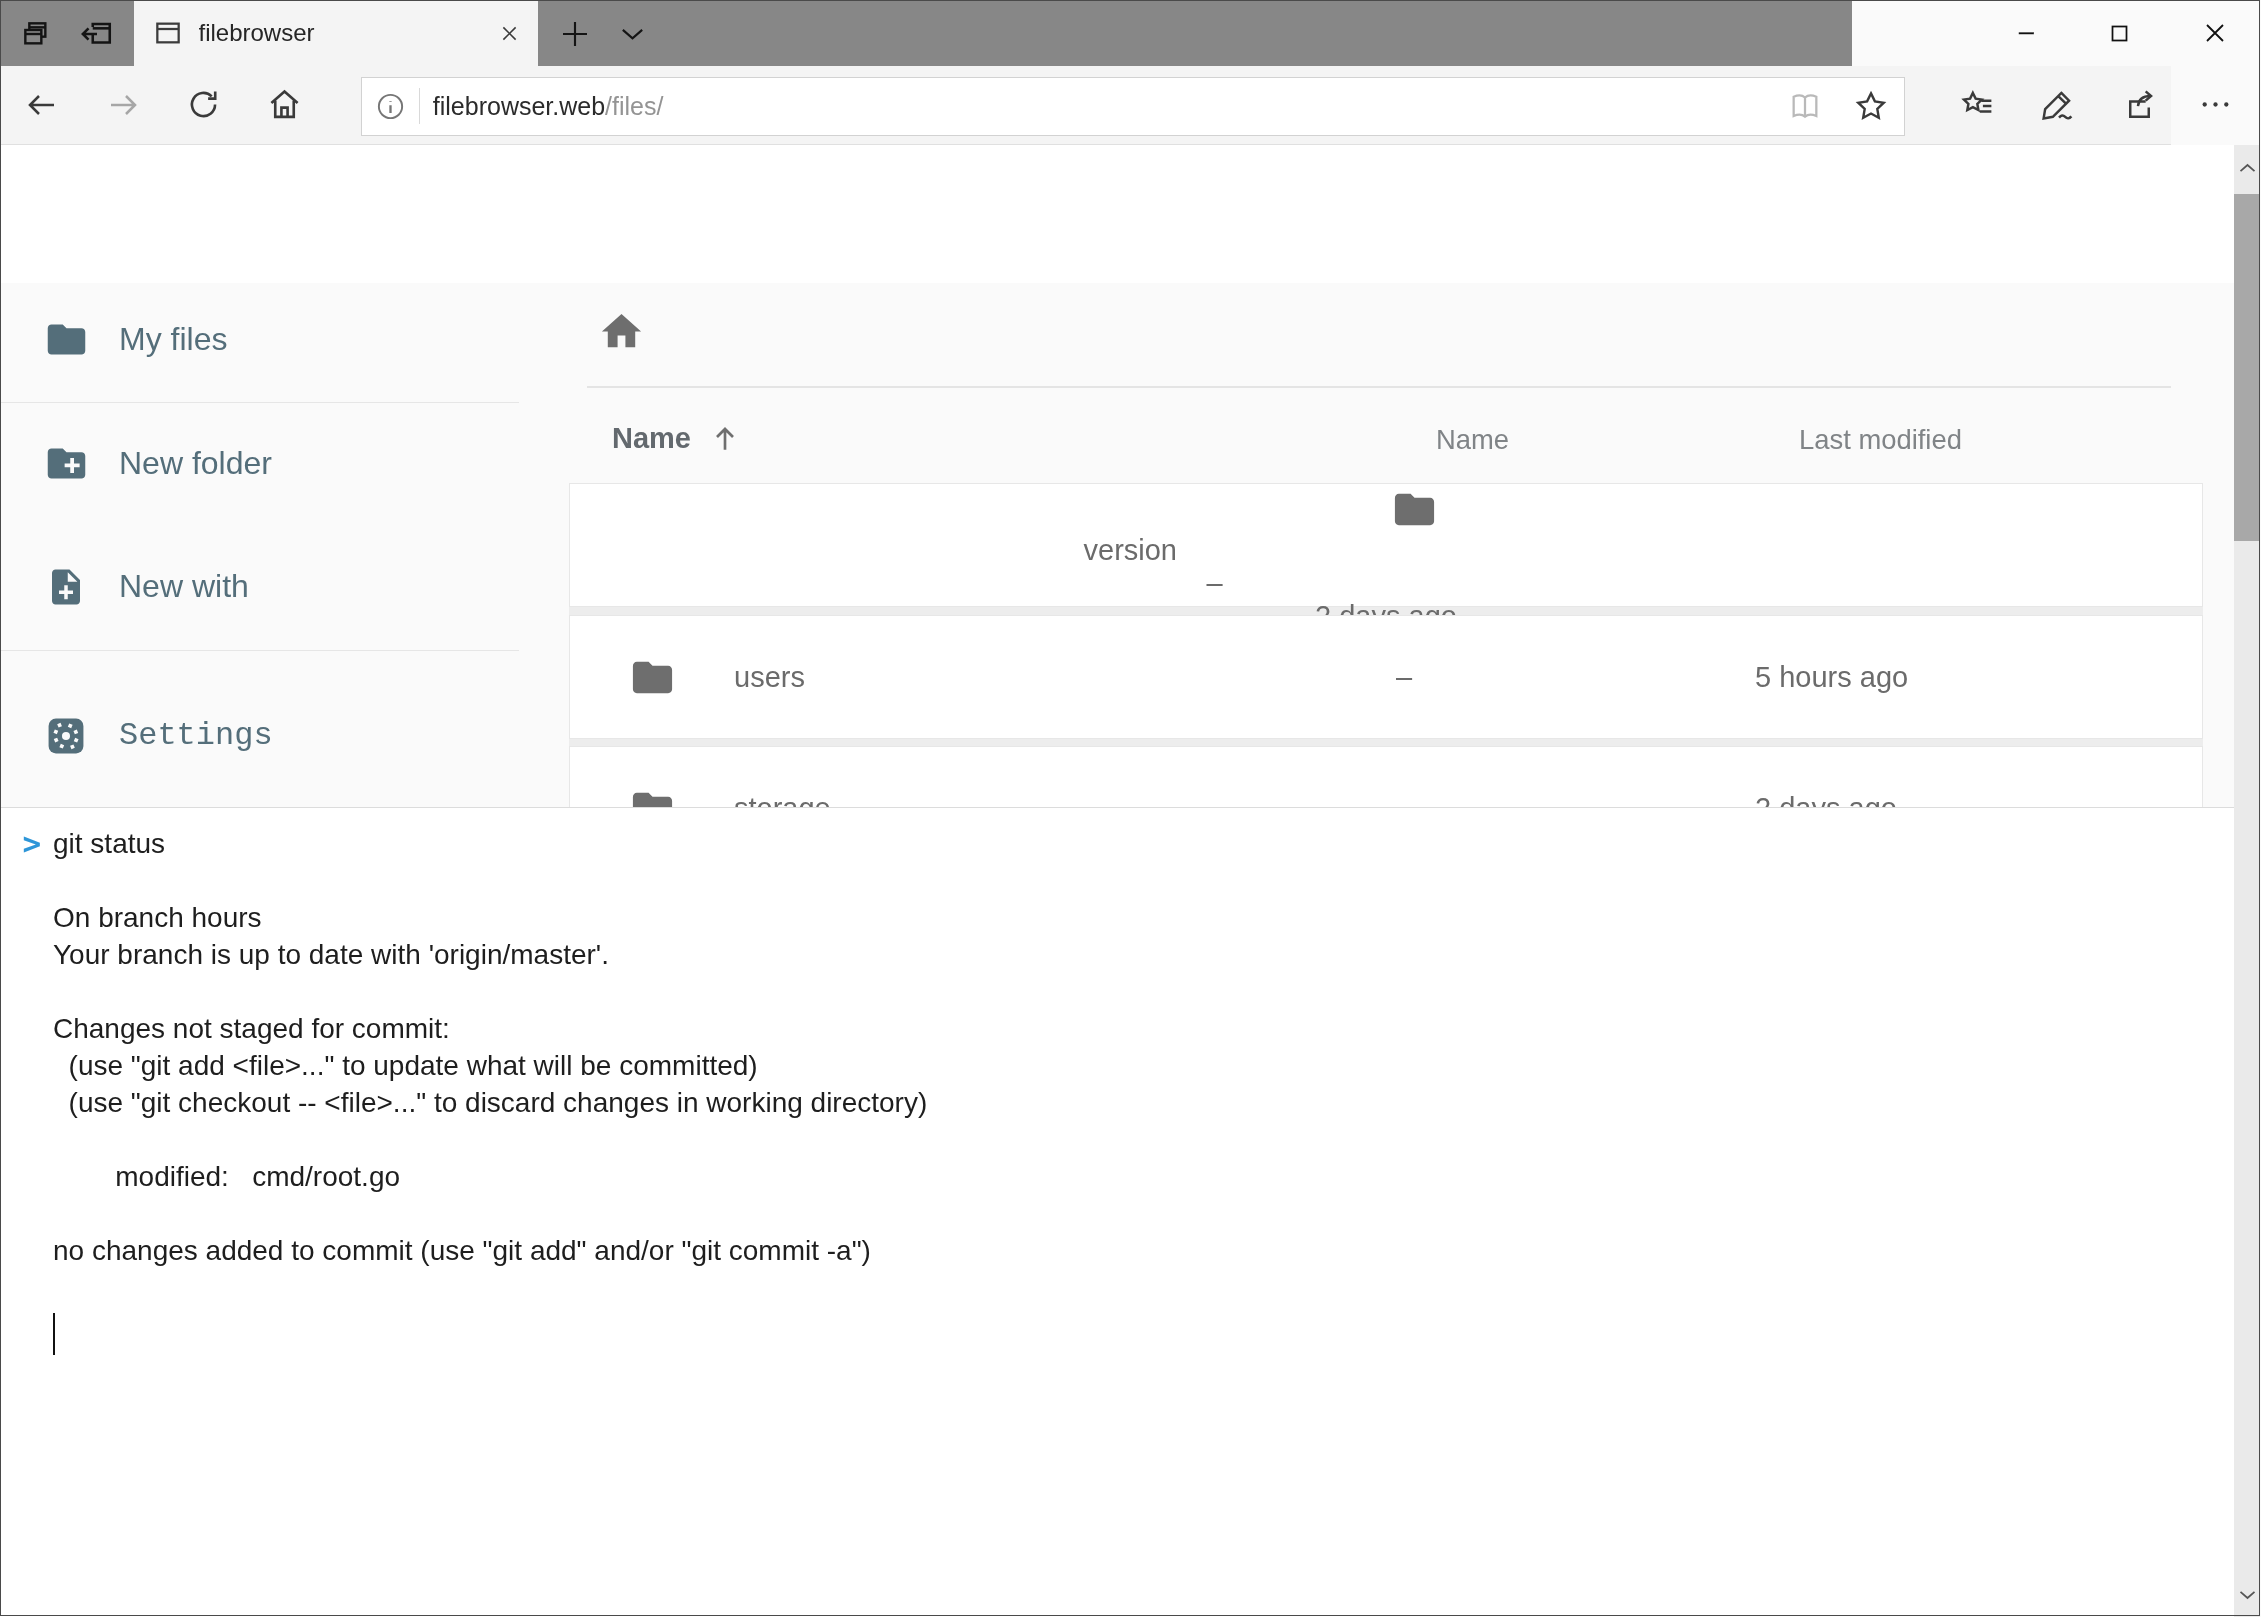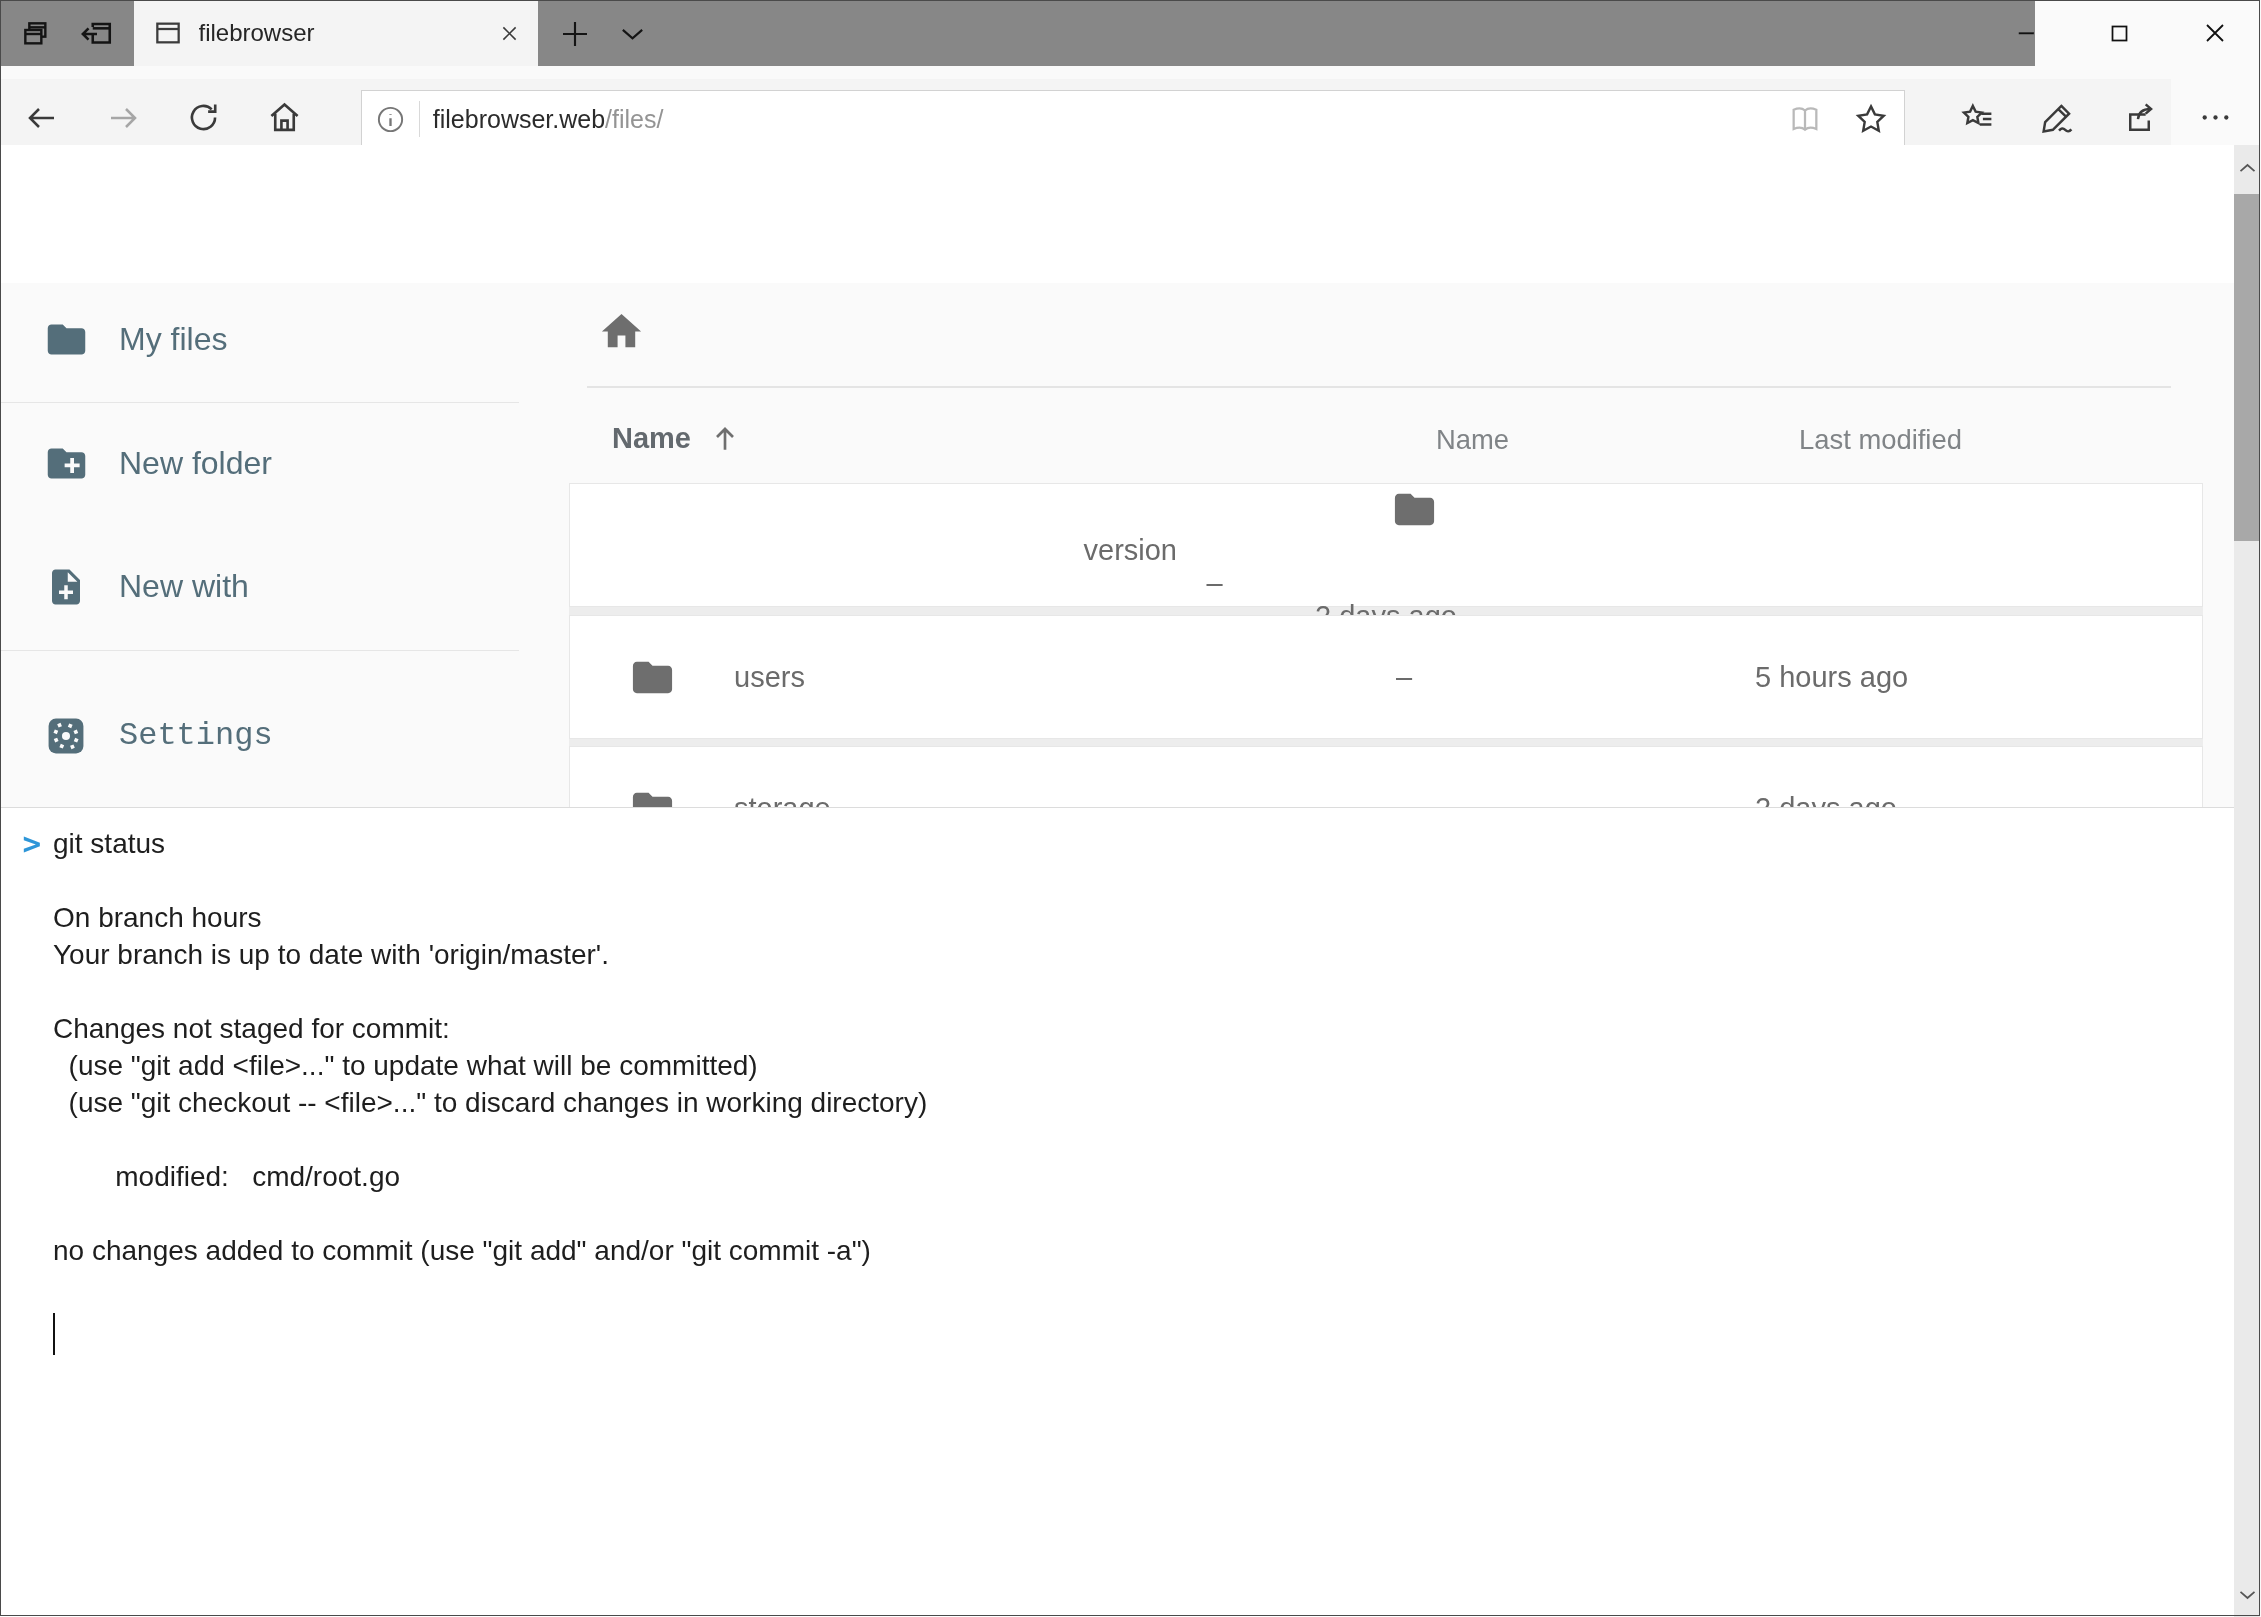--- a/index.html
+++ b/index.html
@@ -6,30 +6,30 @@
   body{width:2261px;height:1617px;overflow:hidden;font-family:"Liberation Sans",sans-serif;}
   #root{position:relative;width:2261px;height:1617px;background:#fafafa;overflow:hidden;}
   .abs{position:absolute;}
   .ico{display:flex;align-items:center;justify-content:center;}
   svg{display:block;}
 
   
   .frame{left:0;top:0;width:2258px;height:1614px;border:1.6px solid #4a4a4a;z-index:900;pointer-events:none;}
 
   
-  .tabbar{left:0;top:0;width:2035px;height:66px;background:#878787;}
+  .tabbar{left:0;top:0;width:1833px;height:66px;background:#878787;padding-left:19px;}
   .tabbar .ticon{top:11.3px;width:45px;height:45px;color:#141414;}
   .tab-active{left:134px;top:0;width:404px;height:66px;background:#f4f4f4;display:flex;align-items:center;}
   .tab-favicon{margin-left:18px;color:#3c3c3c;}
   .tab-title{margin-left:14.5px;font-size:24px;color:#262626;flex:1;white-space:nowrap;overflow:hidden;}
   .tab-close{width:44px;height:44px;margin-right:6.5px;color:#3a3a3a;}
   .winctl{top:6.5px;width:53px;height:53px;color:#111;}
 
   
-  .navbar{left:0;top:66px;width:2171px;height:78px;background:#f4f4f4;border-bottom:0.8px solid #e0e0e0;margin-top:13px;}
+  .navbar{left:0;top:66px;width:2171px;height:78px;background:#f4f4f4;border-bottom:0.8px solid #e0e0e0;}
   .navbtn{top:11.3px;width:55px;height:55px;color:#3a3a3a;}
   .navbtn.disabled{color:#a6a6a6;}
   .urlbox{left:361px;top:10.5px;width:1542px;height:57px;background:#fff;border:0.8px solid #d2d2d2;display:flex;align-items:center;}
   .url-info{width:57px;height:57px;color:#767676;flex:0 0 auto;}
   .url-sep{width:0.8px;height:36px;background:#d9d9d9;flex:0 0 auto;}
   .url-text{margin-left:13px;font-size:25px;white-space:nowrap;flex:1;}
   .url-host{color:#2b2b2b;}
   .url-path{color:#949494;}
   .url-right{width:66px;height:57px;flex:0 0 auto;}
   .reading{color:#b9b9b9;}

